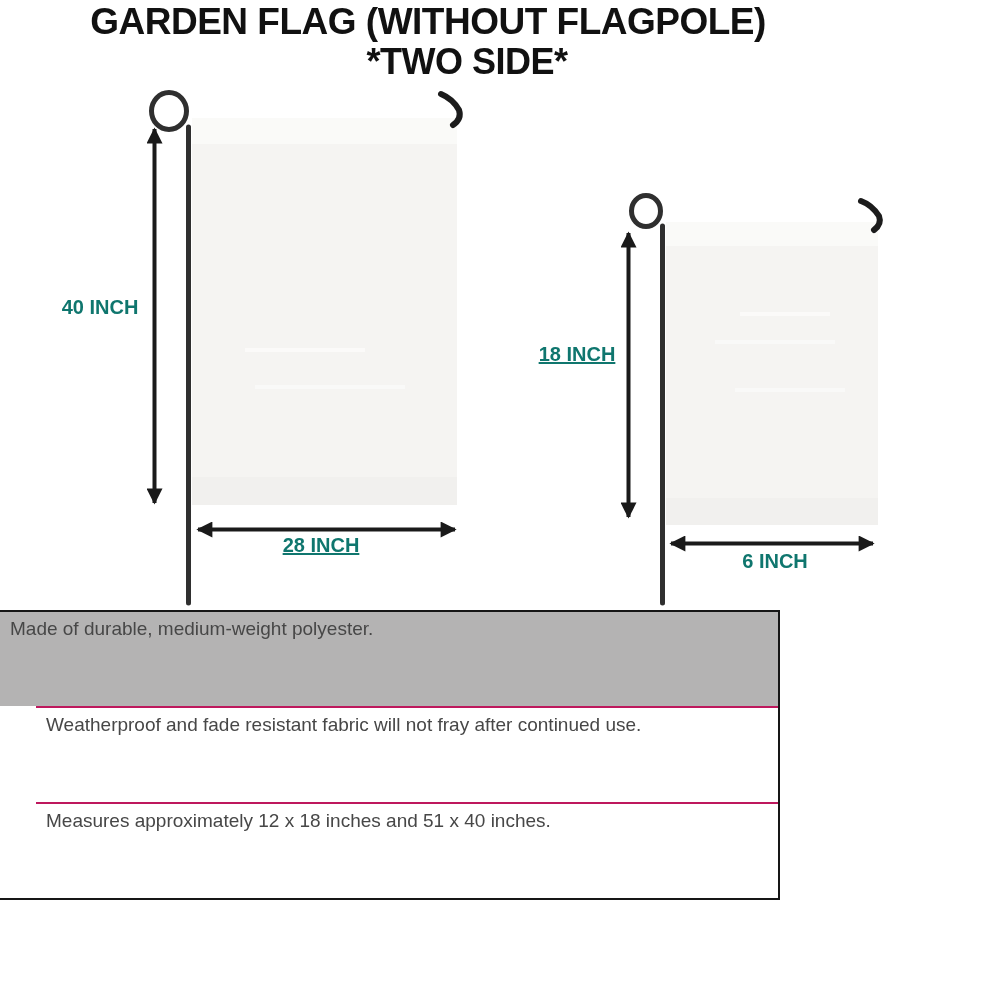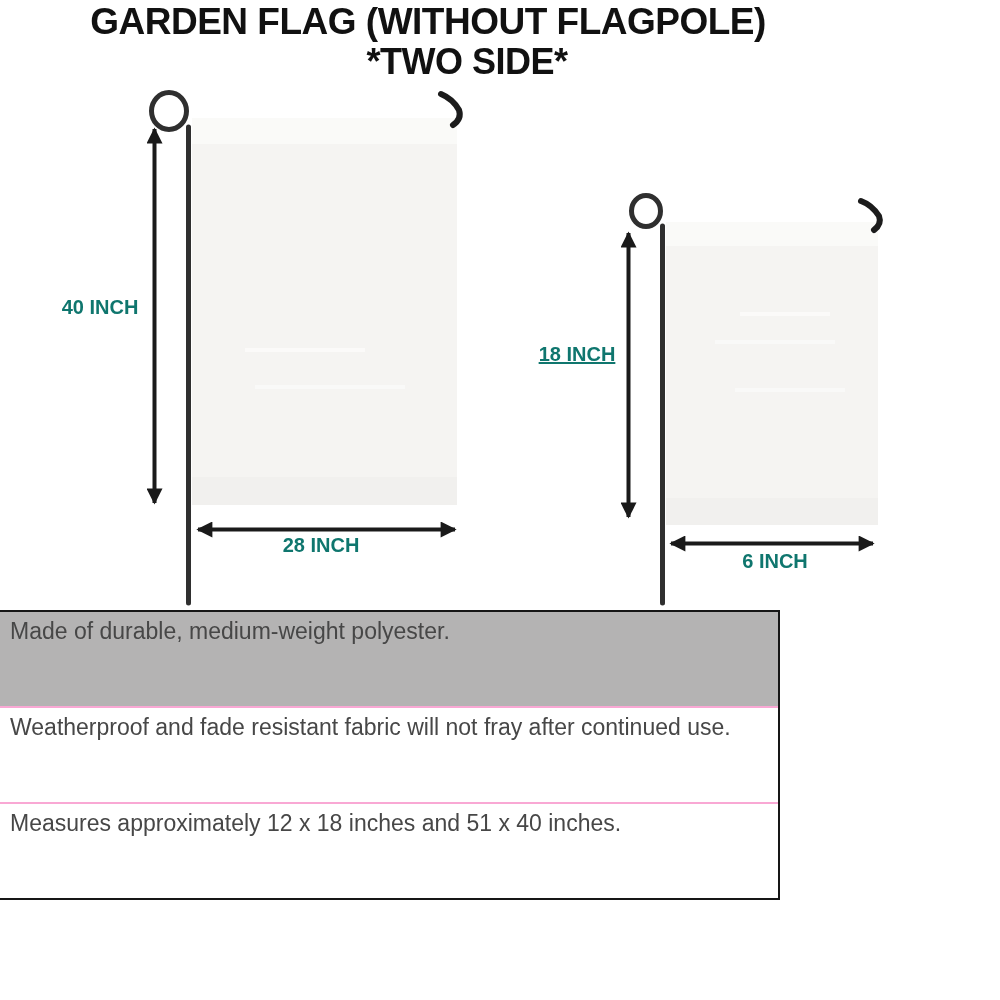--- a/index.html
+++ b/index.html
@@ -27,24 +27,24 @@
   }
   
   .features{
     position:absolute;left:-2px;top:610px;width:782px;height:290px;
     border:2px solid #161616;box-sizing:border-box;
     display:flex;flex-direction:column;background:#fff;
   }
   .feature-row{
     flex:1;box-sizing:border-box;
     padding:6px 10px 0 10px;
-    font-size:23px;line-height:1.15;color:#474747;
+    font-size:19px;line-height:1.15;color:#474747;
     background:#ffffff;
   }
-  .feature-row + .feature-row{border-top:2px solid #f9a8d4;}
+  .feature-row + .feature-row{border-top:2px solid #be185d;margin-left:36px;}
   .feature-row.shaded{background:#b4b3b3;}
 </style>
 </head>
 <body>
 
 <div class="page">
 
   <div class="title-line1">GARDEN FLAG (WITHOUT FLAGPOLE)</div>
   <div class="title-line2">*TWO SIDE*</div>
 
@@ -89,21 +89,21 @@
 
       <path d="M 861,201 Q 872,205 879,216 Q 882,224 874,230" fill="none" stroke="#1c1c1c" stroke-width="6" stroke-linecap="round" stroke-linejoin="round"></path>
 
       <line x1="628.5" y1="233" x2="628.5" y2="517" stroke="#1a1a1a" stroke-width="4" marker-start="url(#ah)" marker-end="url(#ah)"></line>
 
       <line x1="671" y1="543.5" x2="873" y2="543.5" stroke="#1a1a1a" stroke-width="4" marker-start="url(#ah)" marker-end="url(#ah)"></line>
     </g>
   </svg>
 
   <div class="dim-label" style="left:30px;top:296px;width:140px;">40 INCH</div>
-  <div class="dim-label" style="left:251px;top:534px;width:140px;">28 INCH</div>
+  <div class="dim-label" style="left:251px;top:534px;width:140px;text-decoration:underline;">28 INCH</div>
   <div class="dim-label" style="left:507px;top:343px;width:140px;text-decoration:underline;">18 INCH</div>
   <div class="dim-label" style="left:705px;top:550px;width:140px;">6 INCH</div>
 
   <div class="features">
     <div class="feature-row shaded">Made of durable, medium-weight polyester.</div>
     <div class="feature-row">Weatherproof and fade resistant fabric will not fray after continued use.</div>
     <div class="feature-row">Measures approximately 12 x 18 inches and 51 x 40 inches.</div>
   </div>
 
 </div>

